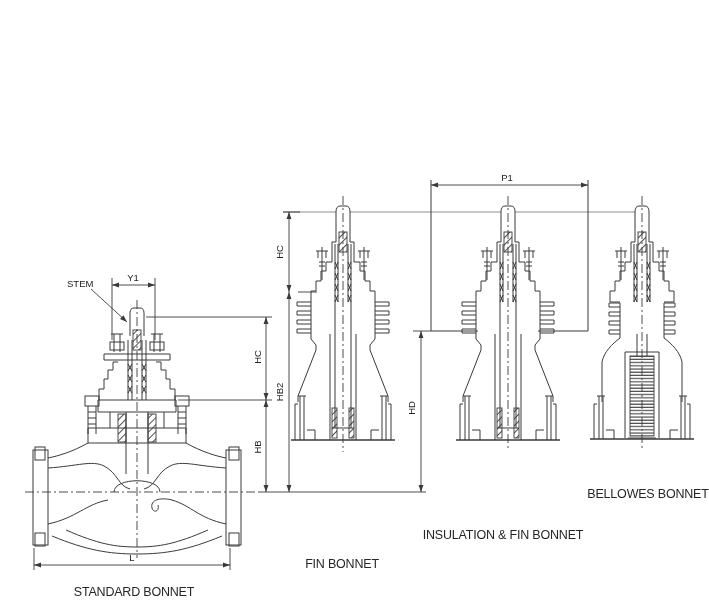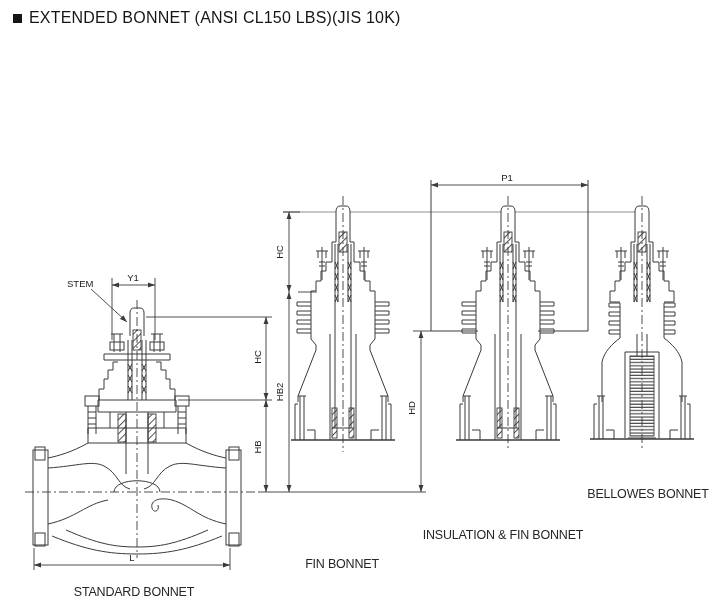--- a/index.html
+++ b/index.html
@@ -17,24 +17,20 @@
   .hat{fill:url(#hatch);stroke:#3a3a3a;stroke-width:0.9;}
   .bel{fill:url(#bellpat);stroke:#3a3a3a;stroke-width:0.9;}
   .dimtxt{font-family:"Liberation Sans",sans-serif;font-size:9.5px;fill:#222222;}
   .cap{font-family:"Liberation Sans",sans-serif;font-size:12.5px;fill:#262626;letter-spacing:-0.2px;}
 </style>
 </head>
 <body>
 
 <div class="page">
 
-  <div class="titlebar">
-    <span class="title-bullet"></span>
-    <span class="title-text">EXTENDED BONNET (ANSI CL150 LBS)(JIS 10K)</span>
-  </div>
 
   <svg width="709" height="611" viewBox="0 0 709 611">
     <defs>
       <marker id="arr" markerWidth="9" markerHeight="8" refX="8" refY="3.5" orient="auto-start-reverse">
         <path d="M0,0.7 L8,3.5 L0,6.3 Z" fill="#3a3a3a"></path>
       </marker>
       <pattern id="hatch" patternUnits="userSpaceOnUse" width="5" height="5" patternTransform="rotate(45)">
         <line x1="0" y1="0" x2="0" y2="5" stroke="#3a3a3a" stroke-width="1.8"></line>
       </pattern>
       <pattern id="bellpat" patternUnits="userSpaceOnUse" width="6" height="3.2">

